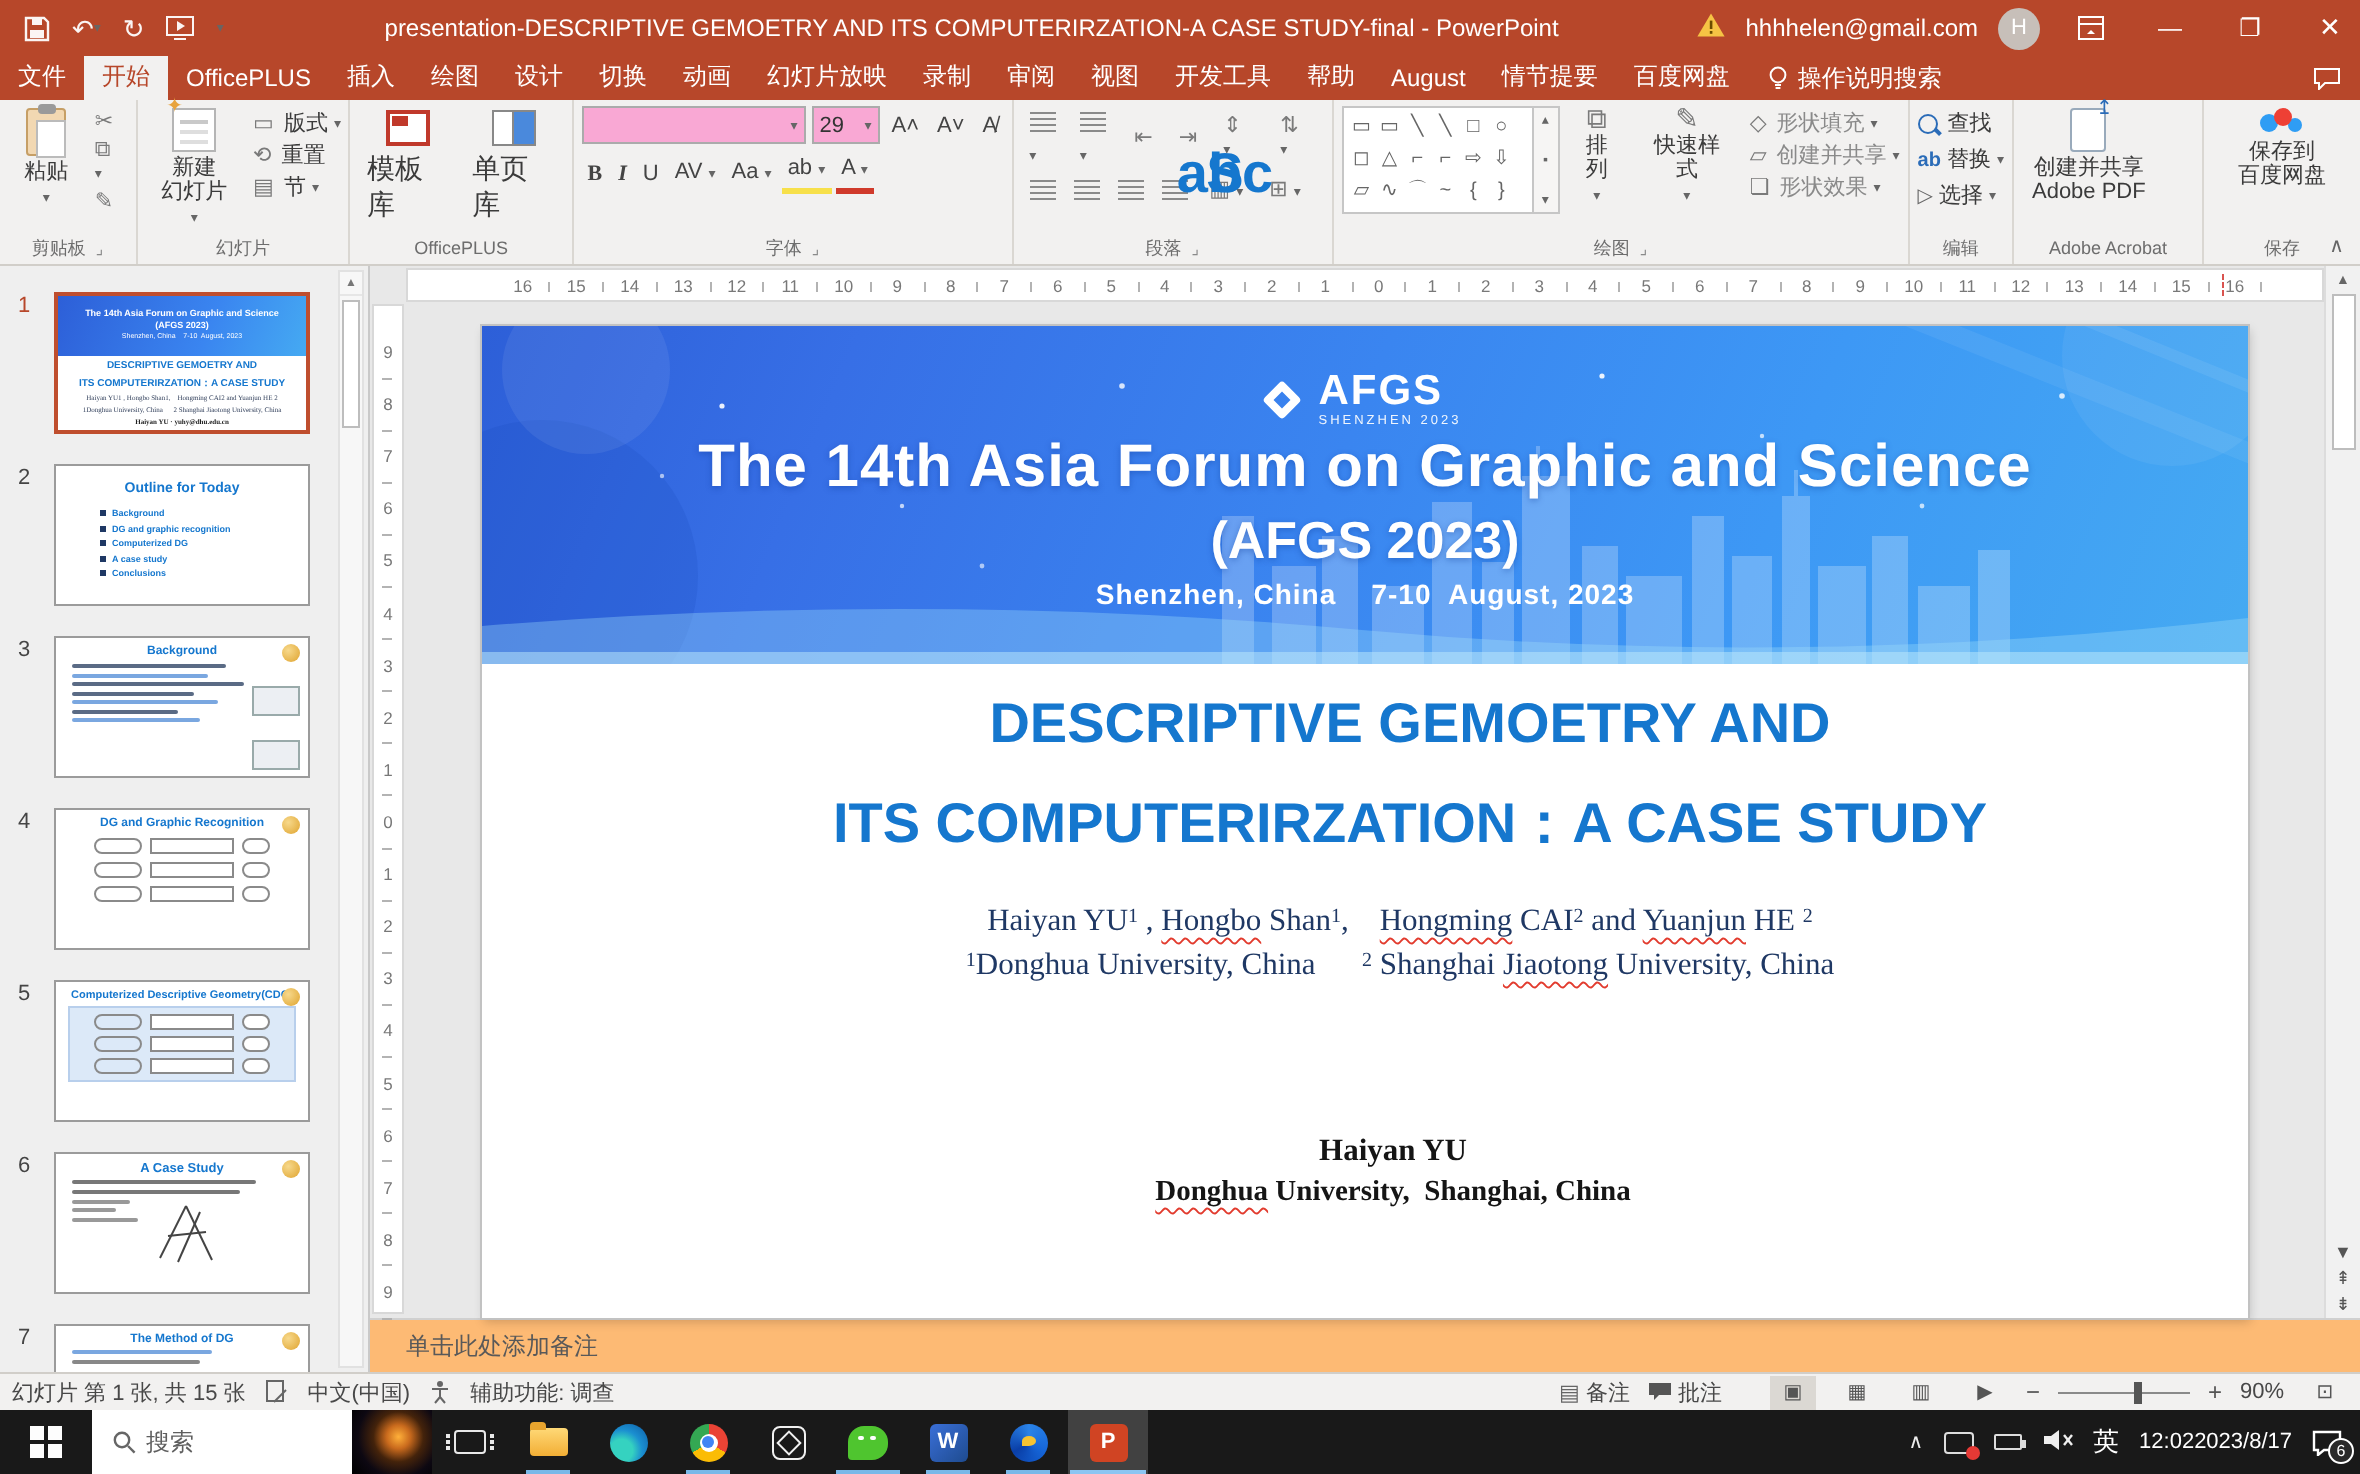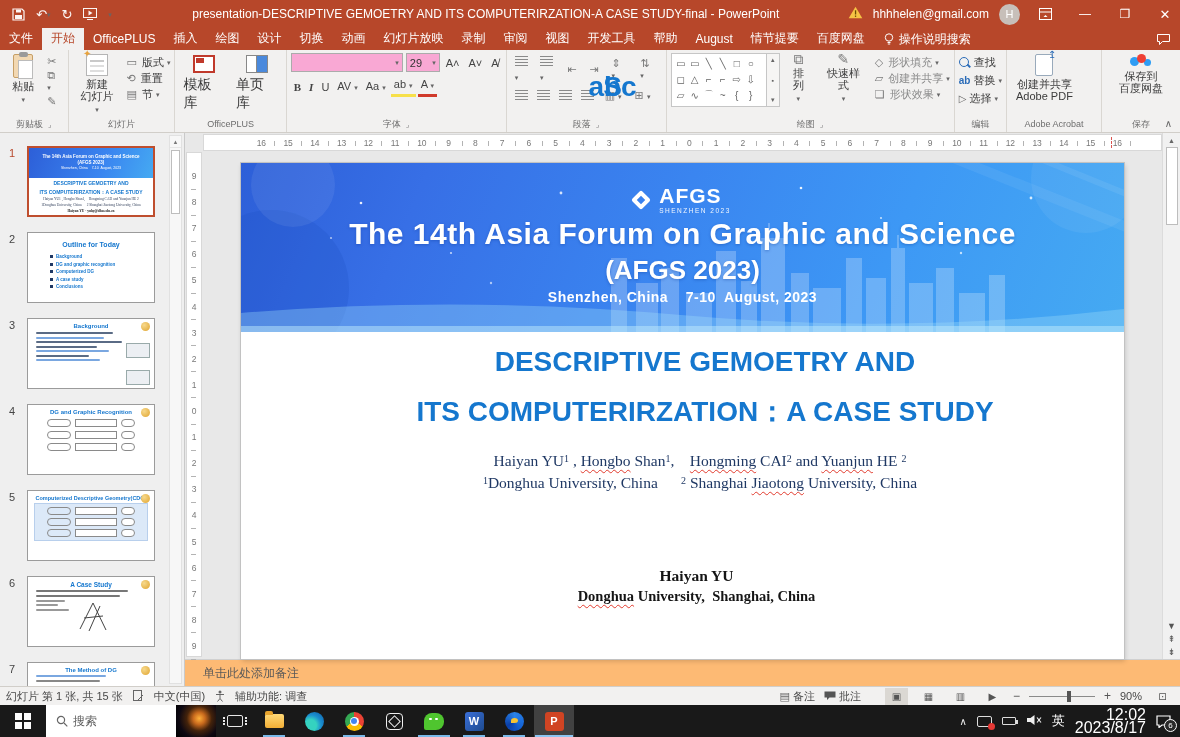--- a/index.html
+++ b/index.html
@@ -202,21 +202,21 @@
 .ic-word{width:19px;height:19px;border-radius:3px;background:linear-gradient(135deg,#3a6fd8,#1e4b8f);color:#fff;font-size:11px;font-weight:bold;display:flex;align-items:center;justify-content:center}
 .ic-thunder{width:19px;height:19px;border-radius:50%;background:conic-gradient(from 120deg,#1565d8,#0a3fa8,#2a83e8,#1565d8);position:relative}
 .ic-thunder::after{content:"";position:absolute;left:6px;top:6px;width:7px;height:5px;background:#f6c333;border-radius:50% 50% 50% 0}
 .ic-ppt{width:19px;height:19px;border-radius:3px;background:#D04423;color:#fff;font-size:11px;font-weight:bold;display:flex;align-items:center;justify-content:center}
 .tray{margin-left:auto;display:flex;align-items:center;gap:10px;padding-right:9px;font-size:12px}
 .chev{font-size:10px;color:#eee}
 .ic-rec{width:15px;height:11px;border:1.5px solid #ddd;border-radius:2px;position:relative}
 .ic-rec::after{content:"";position:absolute;right:-4px;bottom:-4px;width:7px;height:7px;background:#e53935;border-radius:50%}
 .ic-batt{width:14px;height:8px;border:1px solid #ddd;border-radius:1px;position:relative}
 .ic-batt::after{content:"";position:absolute;right:-3px;top:2px;width:2px;height:4px;background:#ddd}
-.clock{display:flex;flex-direction:column;align-items:flex-end;font-size:16px;line-height:13px}
+.clock{display:flex;flex-direction:row;align-items:flex-end;font-size:11px;line-height:13px}
 .notif{position:relative;display:flex;align-items:center}
 .badge{position:absolute;right:-6px;bottom:-4px;width:13px;height:13px;border-radius:50%;background:#2a2a2a;border:1px solid #fff;color:#fff;font-size:8px;display:flex;align-items:center;justify-content:center}
 </style>
 </head>
 <body>
 
 <div id="app">
 
   <div class="titlebar">
     <div class="qat">

